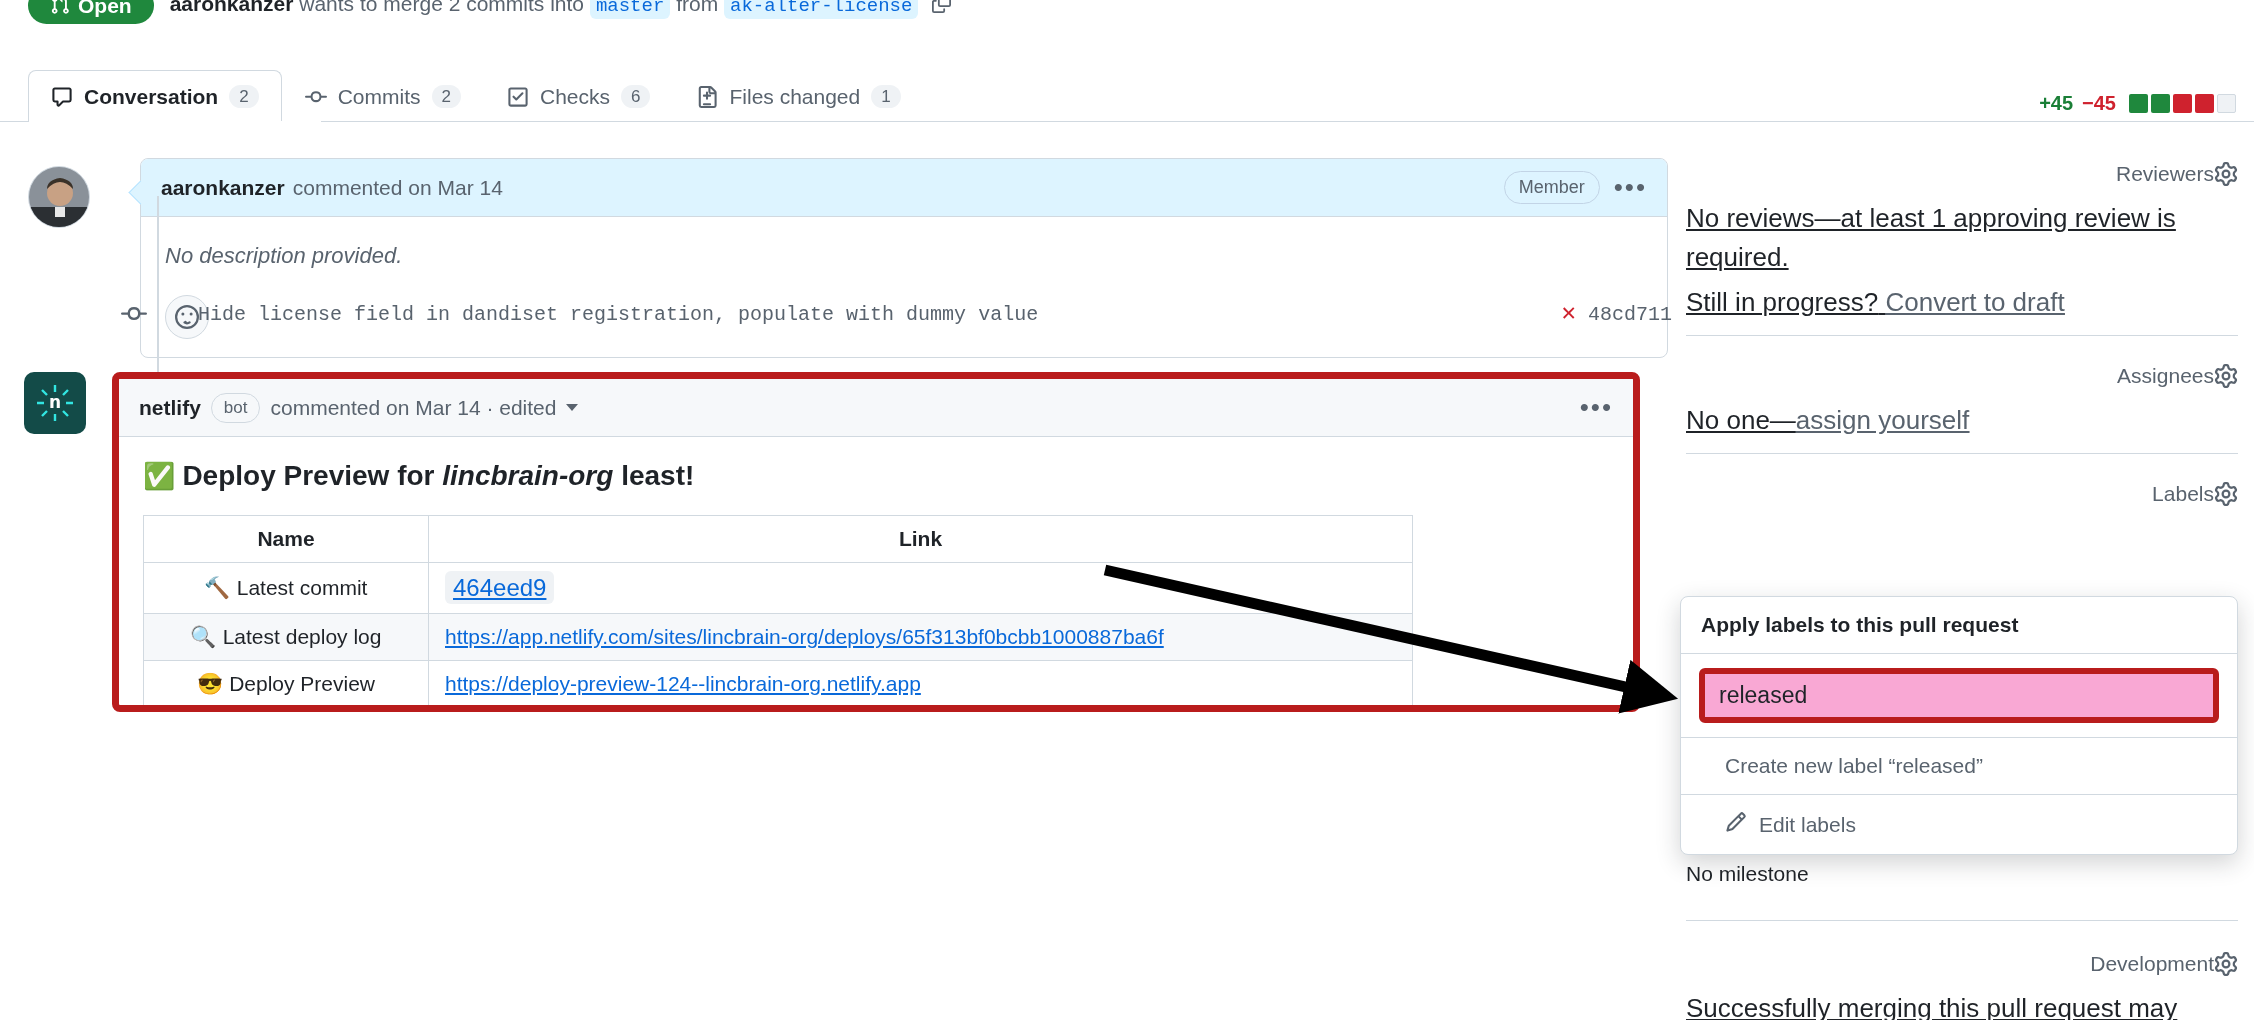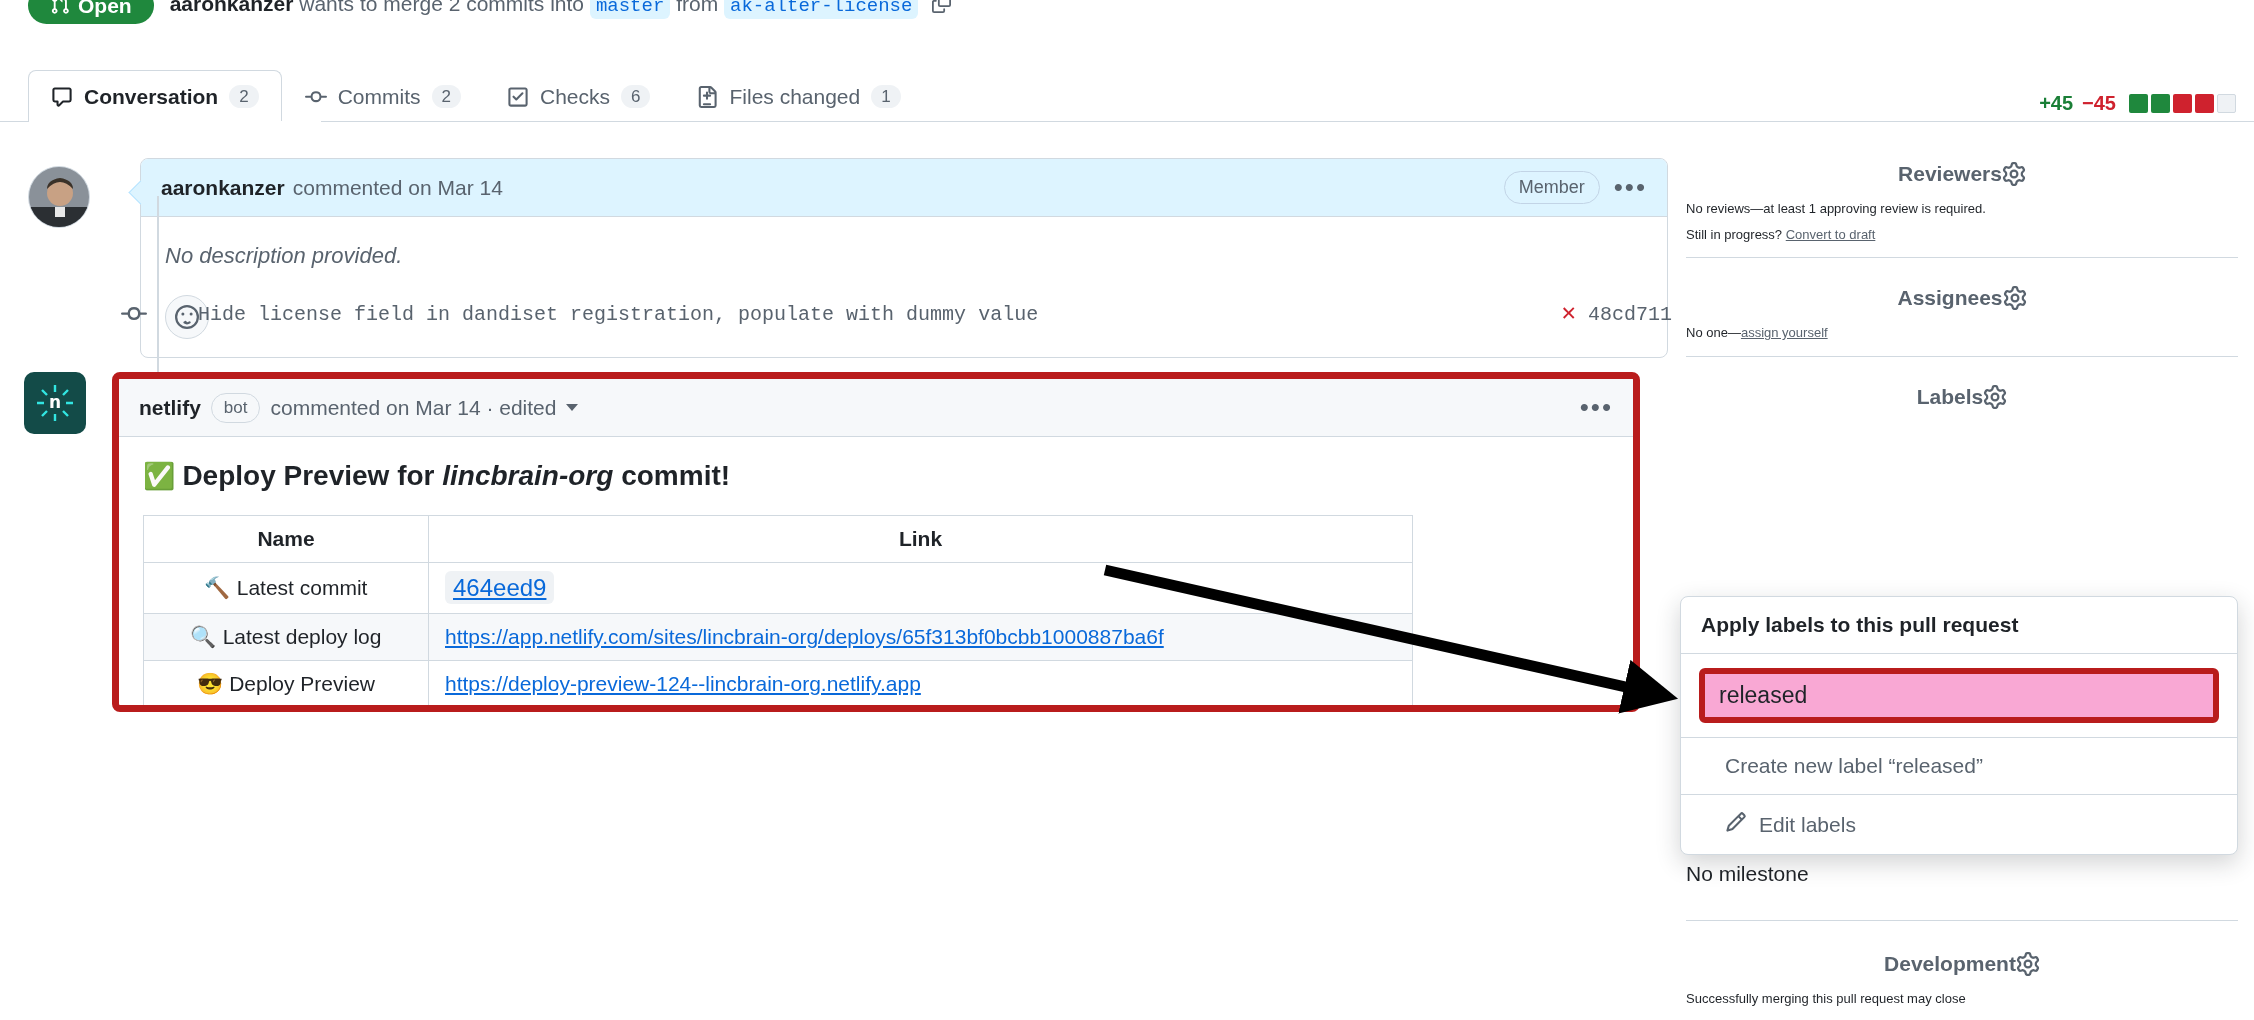--- a/index.html
+++ b/index.html
@@ -208,26 +208,26 @@
     color: #0969da; text-decoration: underline;
     font-size: 24px;
   }
   .emoji { margin-right: 6px; }
   .tri { display:inline-block; margin-right: 8px; font-size: 18px; }
 
   
   .sidebar { position: absolute; left: 1686px; top: 150px; width: 552px; }
   .sb-sec { padding: 0 0 16px 0; }
   .sb-head {
-    display: flex; align-items: center; justify-content: center;
-    font-size: 21px; font-weight: 700; color: #59636e;
+    display: flex; align-items: center; justify-content: flex-end;
+    font-size: 21px; font-weight: 400; color: #59636e;
     padding: 12px 0 10px 0;
   }
   .gear { color: #59636e; cursor: pointer; display:flex; }
-  .sb-text { font-size: 13px; color: #1f2328; line-height: 1.5; padding: 3px 0; }
+  .sb-text { font-size: 26px; color: #1f2328; line-height: 1.5; padding: 3px 0; text-decoration: underline; }
   .sb-link { color: #59636e; text-decoration: underline; cursor: pointer; }
   .sb-divider { height: 1px; background: #d1d9e0; margin: 10px 0 0 0; }
 
   
   .labels-popup {
     position: absolute; left: 1680px; top: 596px;
     width: 558px;
     background: #fff; border: 1px solid #d1d9e0; border-radius: 8px;
     box-shadow: 0 8px 24px rgba(31,35,40,0.2);
     overflow: hidden; z-index: 30;
@@ -402,21 +402,21 @@
       <span class="bot-pill">bot</span>
       <span class="meta">commented on Mar 14 · edited</span>
       <span class="caret-down"></span>
       <span class="spacer"></span>
       <span class="kebab">•••</span>
     </div>
     <div class="bot-body">
       <div class="deploy-title">
         <span class="ok-emoji">✅</span><span>Deploy Preview for</span>
         <em>lincbrain-org</em>
-        <span>commit!</span>
+        <span>least!</span>
       </div>
 
       <table class="dt">
         <thead>
           <tr>
             <th style="width:285px">Name</th>
             <th>Link</th>
           </tr>
         </thead>
         <tbody>

